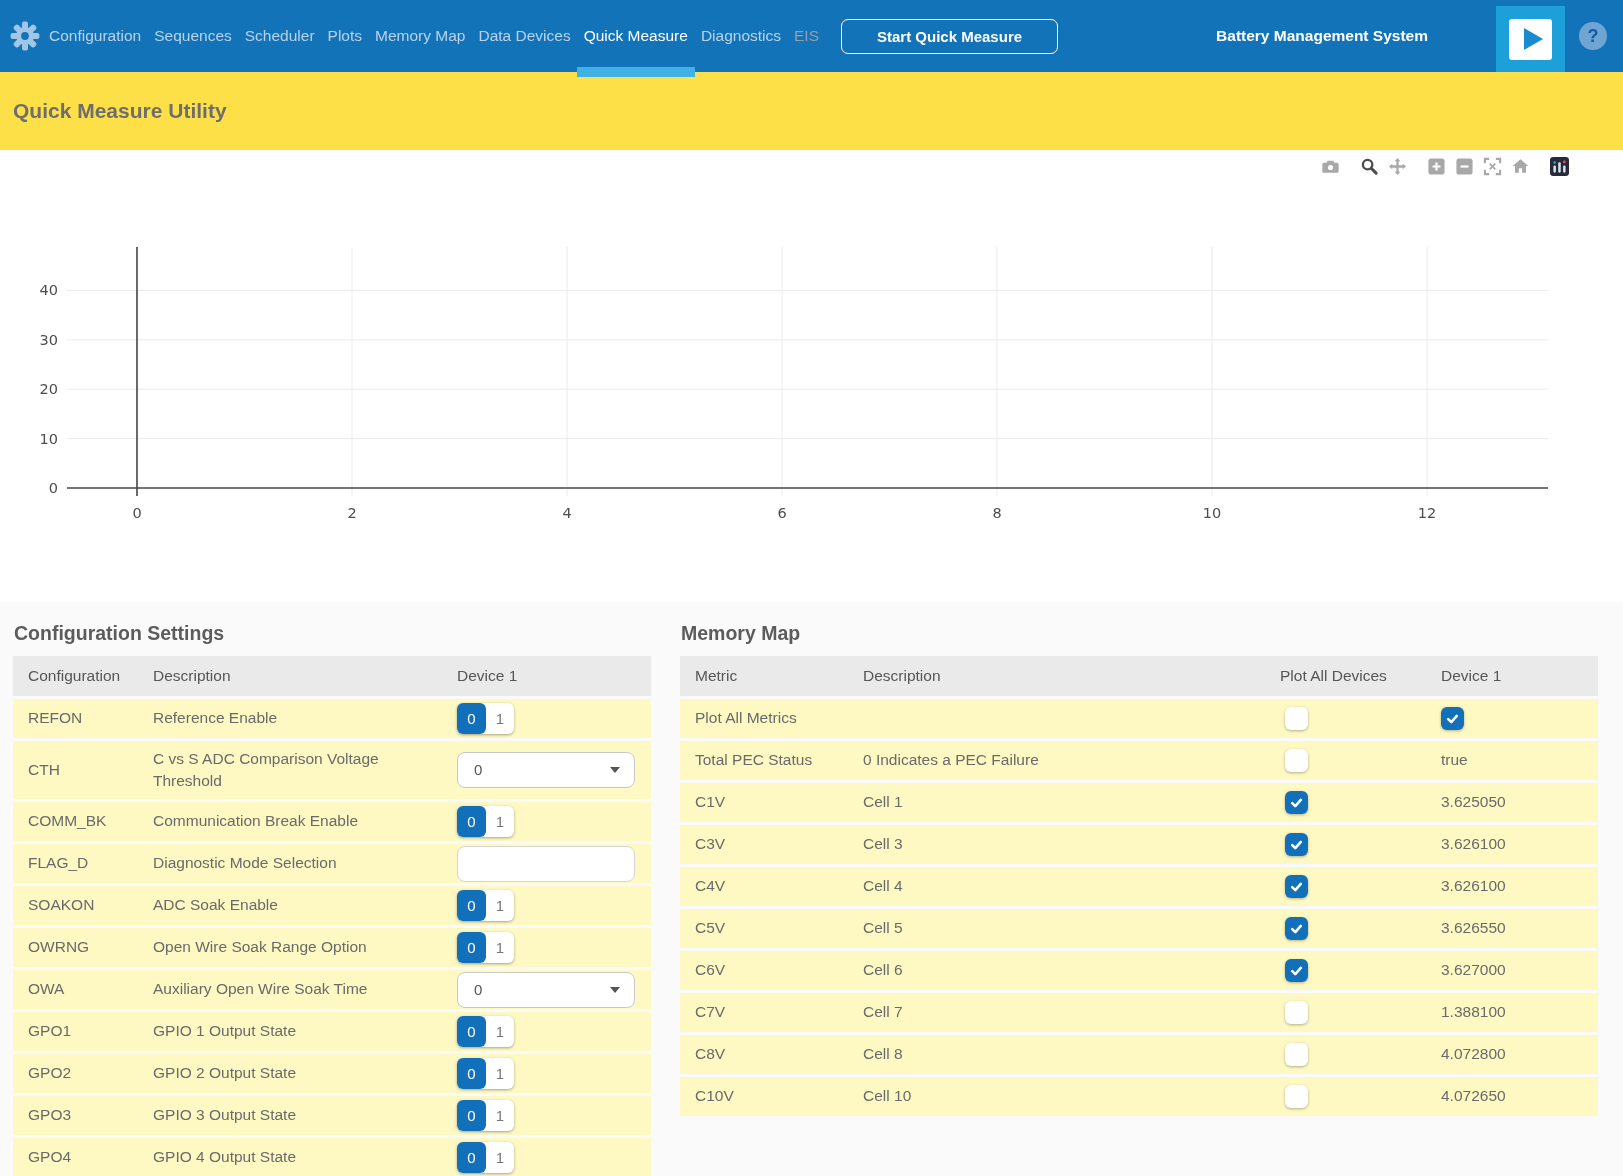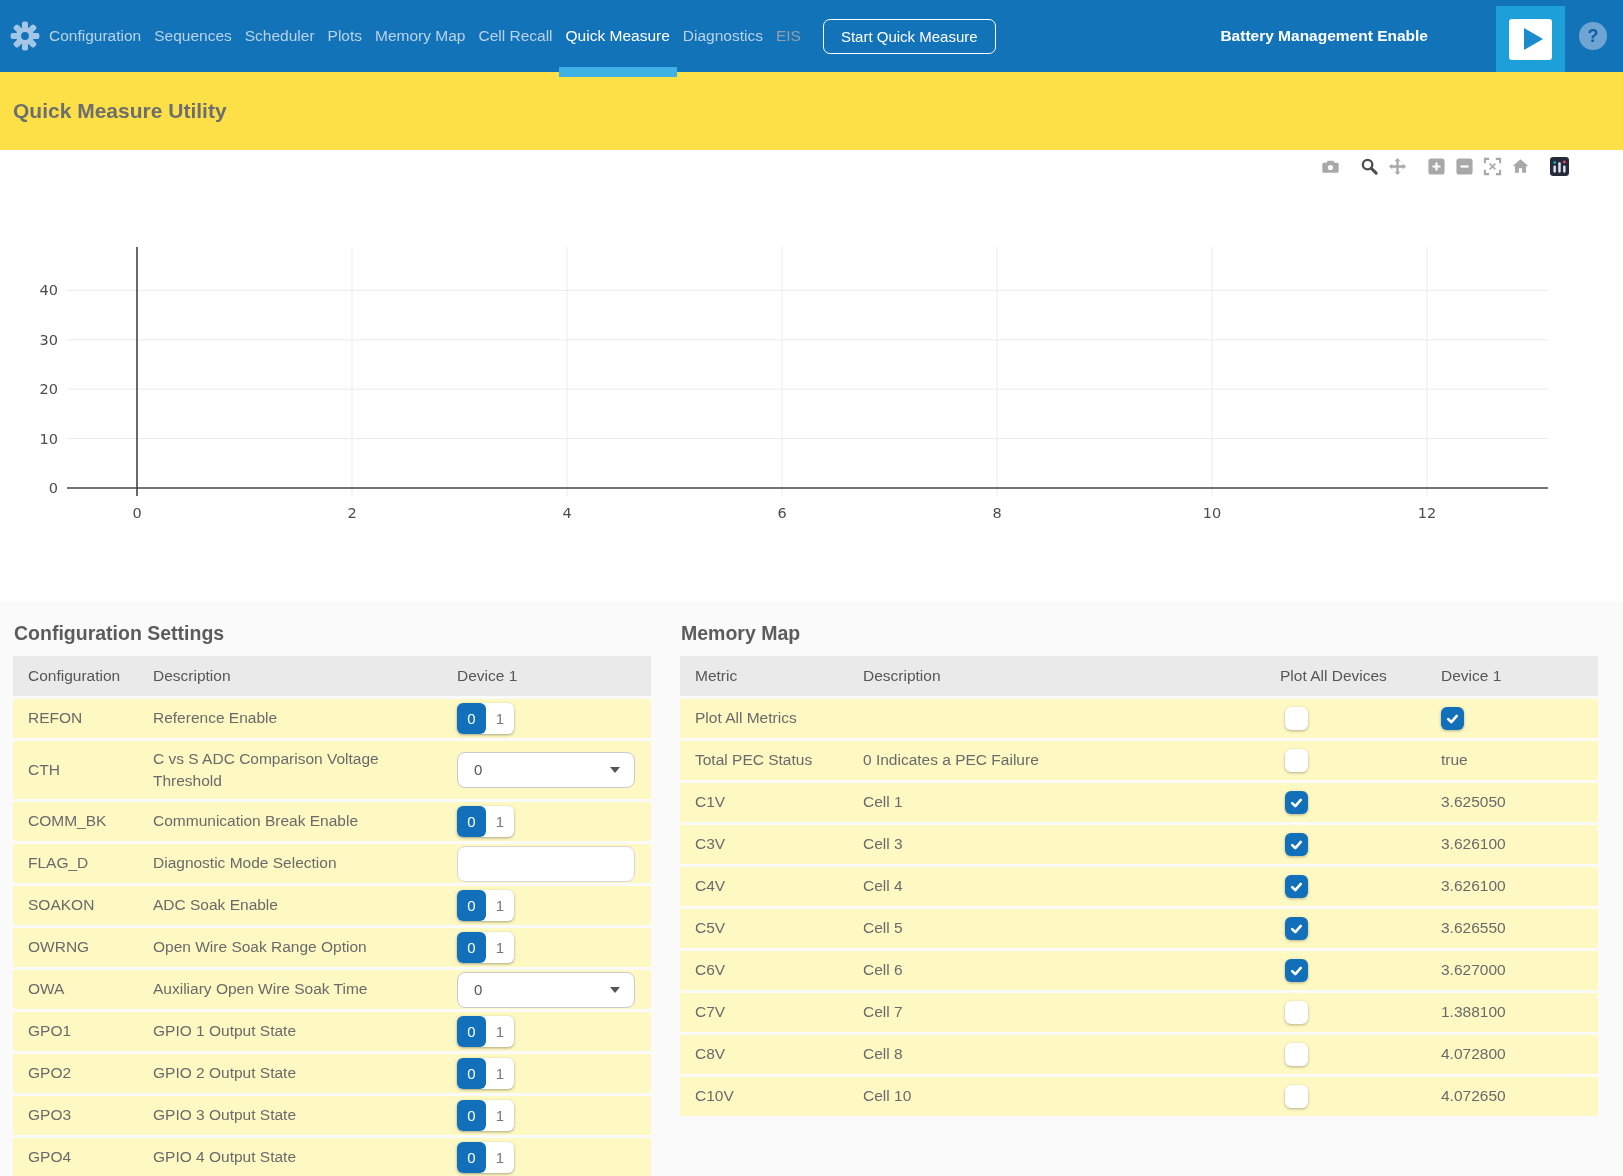--- a/index.html
+++ b/index.html
@@ -10,21 +10,21 @@
   }
   
   .navbar { position:relative; height:72px; background:#1273b9; display:flex; align-items:center; z-index:10; }
   .gear-wrap { margin-left:7px; width:36px; display:flex; align-items:center; justify-content:center; cursor:pointer; }
   .nav-items { display:flex; align-items:center; gap:13px; margin-left:6px; }
   .nav-item { font-size:15.5px; font-weight:500; color:#b9d3ea; position:relative; cursor:pointer; white-space:nowrap; }
   .nav-item.active { color:#ffffff;text-align:center; }
   .nav-item.active::after { content:""; position:absolute; left:-7px; right:-7px; top:40px; height:10px; background:#3fb1e5; }
   .nav-item.disabled { color:#90a0ab; }
   .start-btn { margin-left:22px; background:transparent; border:1.5px solid #ffffff; border-radius:7px; color:#ffffff;
-    font-family:inherit; font-size:15px; font-weight:400; padding:8px 17px; cursor:pointer; white-space:nowrap; }
+    font-family:inherit; font-size:15px; font-weight:700; padding:8px 35px; cursor:pointer; white-space:nowrap; }
   .app-title { margin-left:auto; color:#ffffff; font-size:15.5px; font-weight:600; white-space:nowrap; }
   .play-btn { margin-left:68px; width:69px; height:66px; background:#1da0da; align-self:flex-end;
     display:flex; align-items:center; justify-content:center; cursor:pointer; }
   .play-inner { width:43px; height:41px; background:#ffffff; border-radius:3px; display:flex; align-items:center; justify-content:center; }
   .play-tri { width:0; height:0; border-left:19px solid #1a8ccd; border-top:11.5px solid transparent; border-bottom:11.5px solid transparent; margin-left:5px; }
   .help-btn { margin:0 16px 0 14px; width:28px; height:28px; border-radius:50%; background:#6fa5d2; color:#0f5ba4;
     font-weight:bold; font-size:18px; display:flex; align-items:center; justify-content:center; cursor:pointer; }
   
   .title-band { height:78px; background:#fde047; display:flex; align-items:center; }
   .page-title { margin:0 0 0 13px; font-size:21px; font-weight:600; color:#6e6e6e; }
@@ -84,27 +84,27 @@
       </g>
       <circle r="2.6" fill="#1273b9"></circle>
     </svg>
   </span>
   <nav class="nav-items" id="nav-items">
       <span class="nav-item">Configuration</span>
       <span class="nav-item">Sequences</span>
       <span class="nav-item">Scheduler</span>
       <span class="nav-item">Plots</span>
       <span class="nav-item">Memory Map</span>
-      <span class="nav-item">Cell Recall</span>
+      <span class="nav-item">Data Devices</span>
       <span class="nav-item active">Quick Measure</span>
       <span class="nav-item">Diagnostics</span>
       <span class="nav-item disabled">EIS</span>
     </nav>
   <button class="start-btn">Start Quick Measure</button>
-  <span class="app-title">Battery Management Enable</span>
+  <span class="app-title">Battery Management System</span>
   <span class="play-btn">
     <span class="play-inner">
         <span class="play-tri"></span>
       </span>
   </span>
   <span class="help-btn">?</span>
 </header>
 
 <div class="title-band">
   <h1 class="page-title">Quick Measure Utility</h1>

